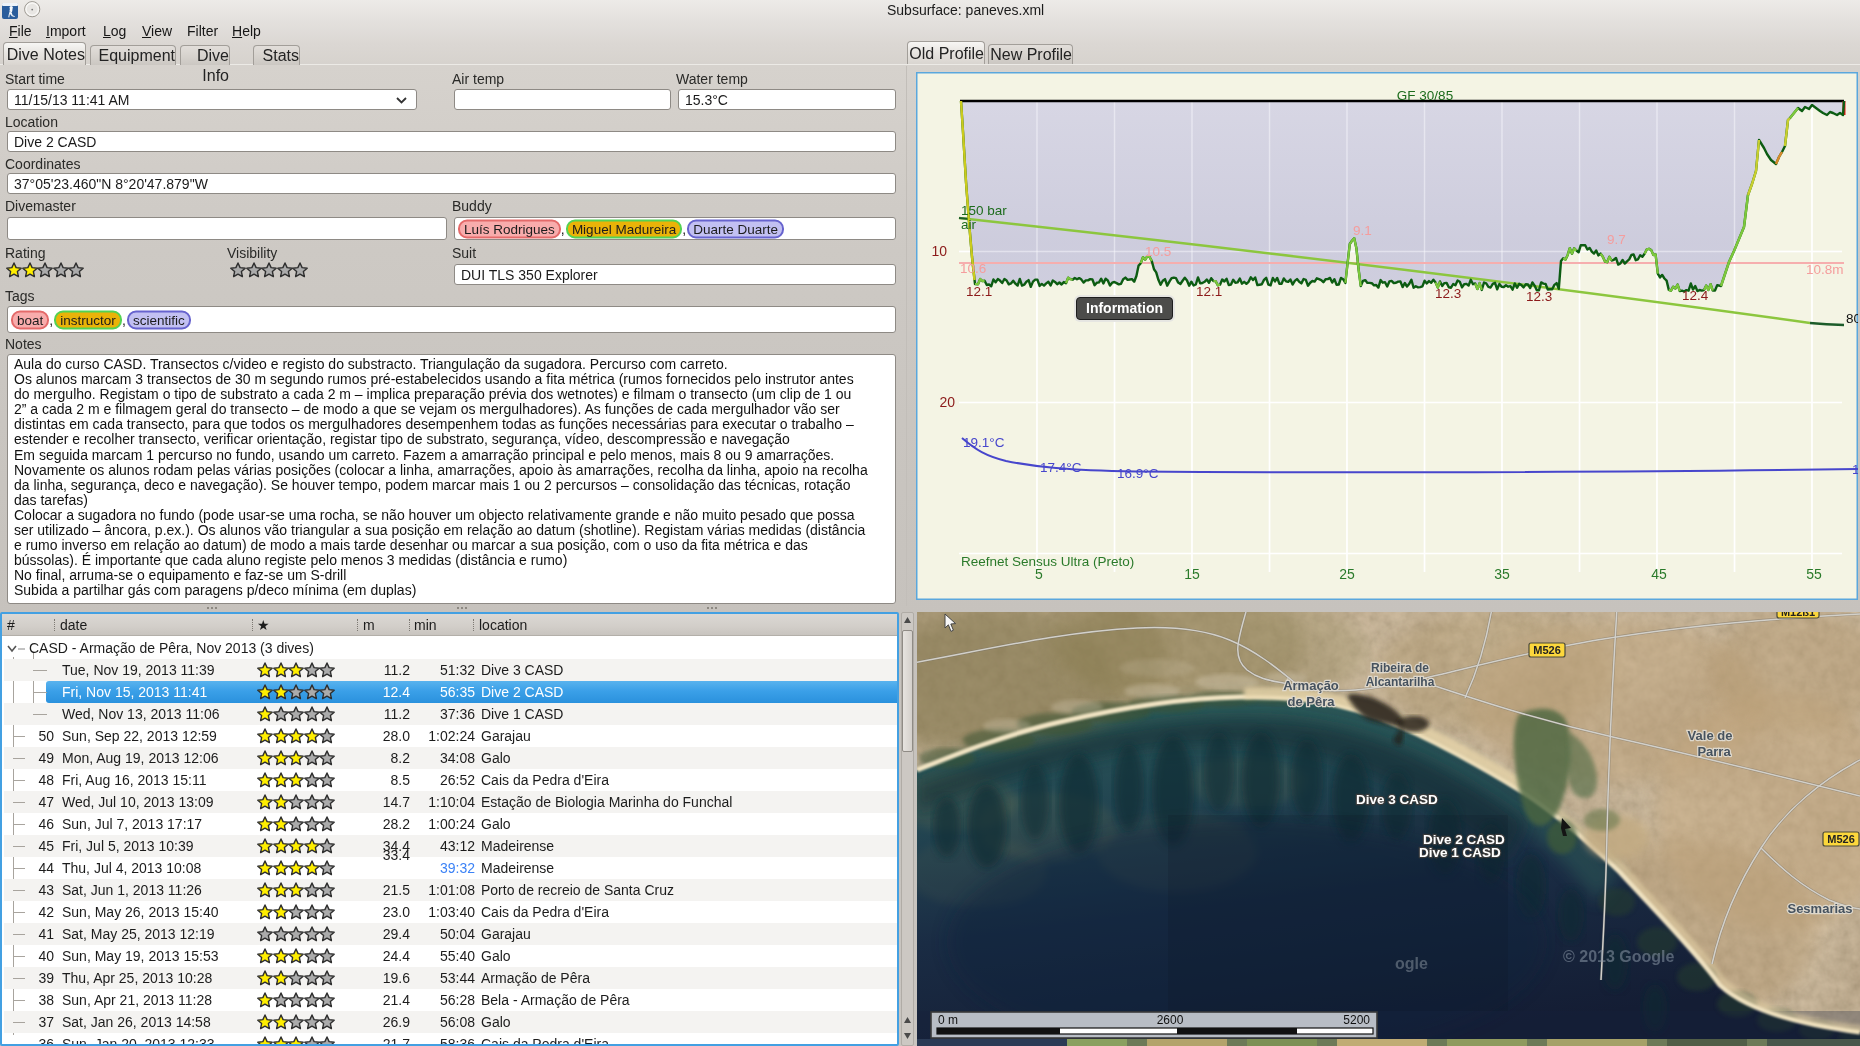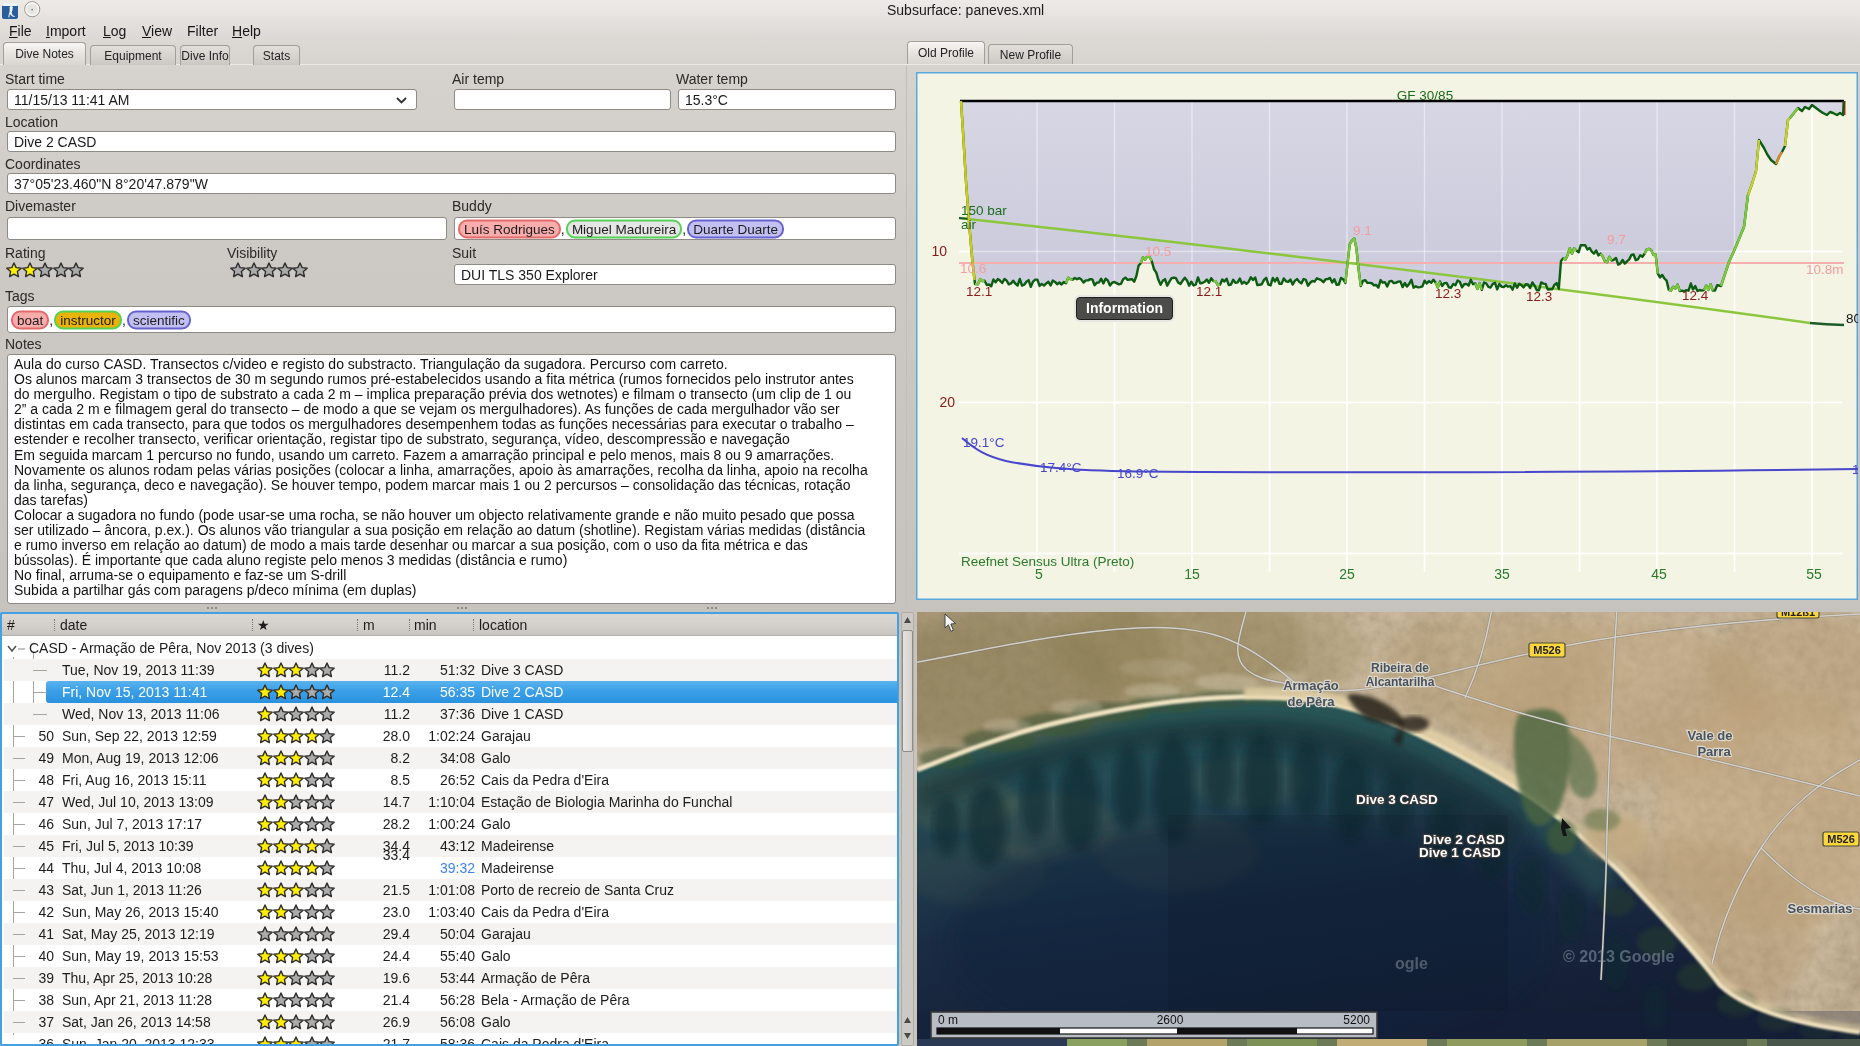--- a/index.html
+++ b/index.html
@@ -5,21 +5,21 @@
 body{width:1860px;height:1046px;position:relative;overflow:hidden;
  font-family:"Liberation Sans",sans-serif;
  background:linear-gradient(180deg,#edebe8 0px,#e3e0dd 22px,#dbd7d3 44px,#d6d2cd 66px,#cdc9c4 250px,#c9c5c0 420px,#c6c2bd 620px,#c9c5c0 1046px);}
 .abs{position:absolute}
 .lbl{position:absolute;font-size:14px;color:#2a2a28;white-space:pre}
 .inp{position:absolute;background:#fff;border:1px solid #8e8a85;border-radius:3px;box-sizing:border-box;
  font-size:14px;color:#1a1a1a;white-space:nowrap;overflow:hidden}
 .inp span.v{position:absolute;left:6px;top:50%;transform:translateY(-50%)}
 .pill{display:inline-block;border-radius:9px;padding:0 4px;font-size:13.5px;color:#1c1c1c;line-height:15px}
 .tabL{position:absolute;box-sizing:border-box;border:1px solid #a29e99;border-bottom:none;border-radius:4px 4px 0 0;
- font-size:12px;color:#232323;text-align:center}
+ font-size:16px;color:#232323;text-align:right}
 .hdr{position:absolute;font-size:14px;color:#1c1c1c}
 .cell{position:absolute;font-size:14px;color:#1c1c1c;white-space:pre}
 .cellr{position:absolute;font-size:14px;color:#1c1c1c;white-space:pre;text-align:right}
 </style></head>
 <body>
 <div class="abs" style="left:887px;top:2px;font-size:14px;color:#1b1b1b">Subsurface: paneves.xml</div>
 <svg class="abs" style="left:2px;top:3px" width="17" height="17">
 <rect x="0" y="0" width="16" height="16" rx="2" fill="#2a5d9c"></rect>
 <rect x="0" y="0" width="16" height="3" rx="1" fill="#eef3f8"></rect>
 <g fill="#f5f8fb">
@@ -70,21 +70,21 @@
   </div>
 <div class="inp" style="left:7px;top:131px;width:889px;height:21px">
     <span class="v">Dive 2 CASD</span>
   </div>
 <div class="inp" style="left:7px;top:173px;width:889px;height:21px">
     <span class="v">37°05'23.460"N 8°20'47.879"W</span>
   </div>
 <div class="inp" style="left:7px;top:217px;width:440px;height:23px"></div>
 <div class="inp" style="left:454px;top:217px;width:442px;height:23px">
     <span class="v" style="left:3px">
-<span class="pill" style="background:#f8acac;border:2px solid #e46a6a">Luís Rodrigues</span>, <span class="pill" style="background:#e5e5e5;border:2px solid #54d254">Miguel Madureira</span>, <span class="pill" style="background:#c2c0f2;border:2px solid #6763ce">Duarte Duarte</span></span>
+<span class="pill" style="background:#f8acac;border:2px solid #e46a6a">Luís Rodrigues</span>, <span class="pill" style="background:#eab308;border:2px solid #54d254">Miguel Madureira</span>, <span class="pill" style="background:#c2c0f2;border:2px solid #6763ce">Duarte Duarte</span></span>
   </div>
 <div style="position:absolute;left:6.0px;top:262px">
     <svg width="16" height="16" style="display:block">
       <polygon points="8.0,1.0 10.1,5.6 15.2,6.2 11.4,9.6 12.4,14.6 8.0,12.1 3.6,14.6 4.6,9.6 0.8,6.2 5.9,5.6" fill="#ffee00" stroke="#2e2e2e" stroke-width="1.4" stroke-linejoin="round"></polygon>
     </svg>
   </div>
 <div style="position:absolute;left:21.6px;top:262px">
     <svg width="16" height="16" style="display:block">
       <polygon points="8.0,1.0 10.1,5.6 15.2,6.2 11.4,9.6 12.4,14.6 8.0,12.1 3.6,14.6 4.6,9.6 0.8,6.2 5.9,5.6" fill="#ffee00" stroke="#2e2e2e" stroke-width="1.4" stroke-linejoin="round"></polygon>
     </svg>

